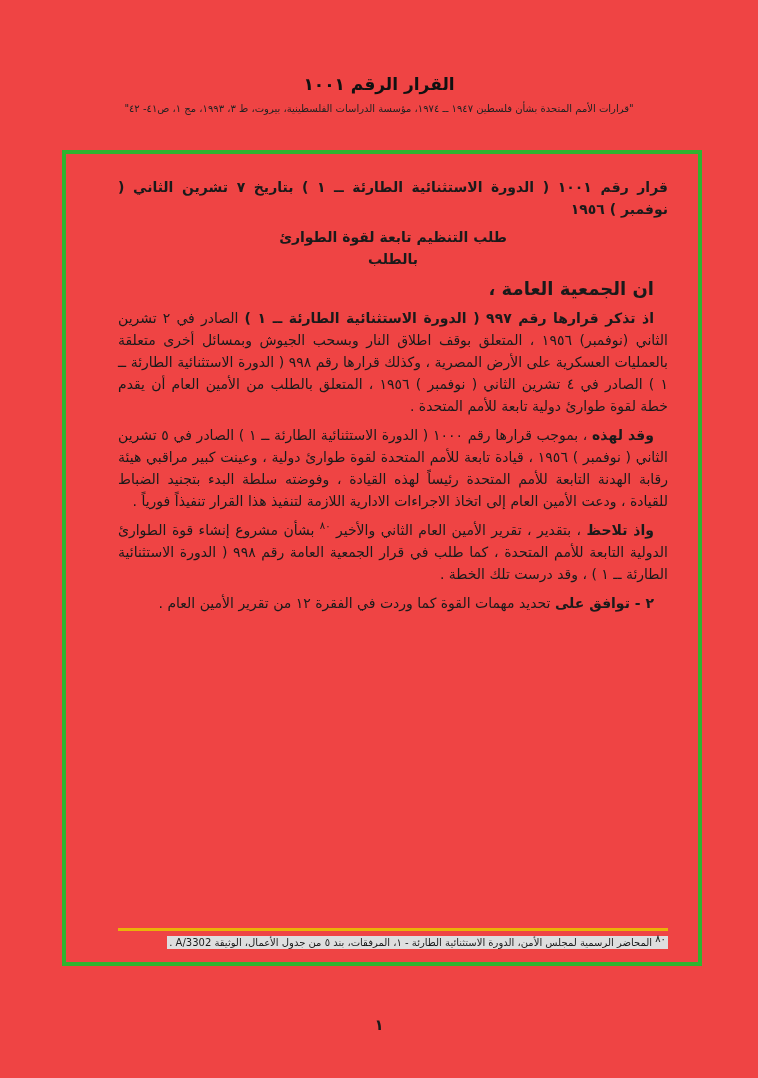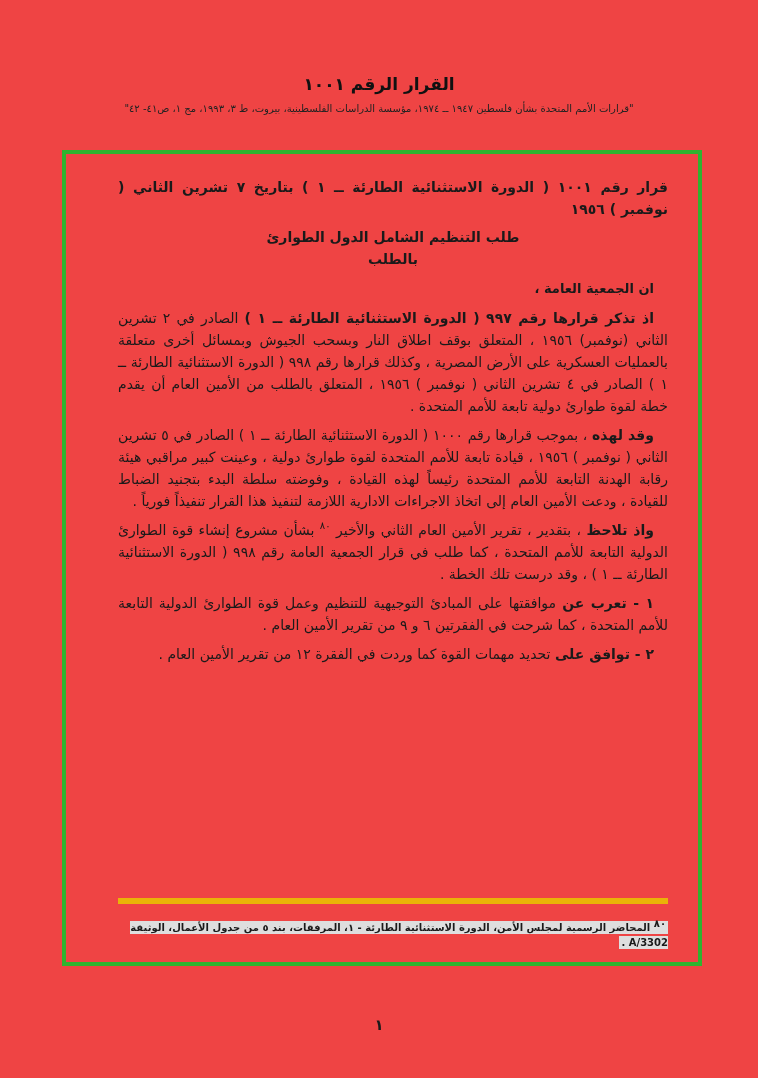--- a/index.html
+++ b/index.html
@@ -56,43 +56,43 @@
   .subject {
     margin-top: 6px;
     text-align: center;
     font-weight: bold;
     font-size: 14px;
     line-height: 22px;
   }
   .opening {
     margin-top: 8px;
     font-weight: bold;
-    font-size: 13px;
+    font-size: 18px;
     line-height: 22px;
     text-indent: 14px;
   }
   .para {
     margin-top: 7px;
     font-size: 14px;
     line-height: 22px;
     text-align: justify;
     text-indent: 14px;
   }
   .para .lead { font-weight: bold; }
   .fn-marker {
     font-size: 10px;
     vertical-align: super;
     line-height: 0;
   }
   .footnote {
     margin-top: auto;
-    border-top: 6px solid #eab308;
-    padding-top: 16px;
+    border-top: 3px solid #eab308;
+    padding-top: 4px;
     font-size: 10px;
-    font-weight: bold;
+    font-weight: normal;
     line-height: 15px;
     direction: rtl;
   }
   .footnote-inner {
     background: #dedede;
     display: inline;
     padding: 1px 2px;
   }
   .page-number {
     position: absolute;
@@ -113,21 +113,21 @@
   <div class="doc-header">
     <div class="doc-title">القرار الرقم ١٠٠١</div>
     <div class="source-line">"قرارات الأمم المتحدة بشأن فلسطين ١٩٤٧ ــ ١٩٧٤، مؤسسة الدراسات الفلسطينية، بيروت، ط ٣، ١٩٩٣، مج ١، ص٤١- ٤٢"</div>
   </div>
 
   <div class="green-box">
 
     <p class="intro">قرار رقم ١٠٠١ ( الدورة الاستثنائية الطارئة ــ ١ ) بتاريخ ٧ تشرين الثاني ( نوفمبر ) ١٩٥٦</p>
 
     <div class="subject">
-      <span>طلب التنظيم الشامل الدول الطوارئ</span><br>
+      <span>طلب التنظيم تابعة لقوة الطوارئ</span><br>
       <span>بالطلب</span>
     </div>
 
     <p class="opening">ان الجمعية العامة ،</p>
 
     <p class="para">
       <span class="lead">اذ تذكر قرارها رقم ٩٩٧ ( الدورة الاستثنائية الطارئة ــ ١ )</span>
       <span>الصادر في ٢ تشرين الثاني (نوفمبر) ١٩٥٦ ، المتعلق بوقف اطلاق النار وبسحب الجيوش وبمسائل أخرى متعلقة بالعمليات العسكرية على الأرض المصرية ، وكذلك قرارها رقم ٩٩٨ ( الدورة الاستثنائية الطارئة ــ ١ ) الصادر في ٤ تشرين الثاني ( نوفمبر ) ١٩٥٦ ، المتعلق بالطلب من الأمين العام أن يقدم خطة لقوة طوارئ دولية تابعة للأمم المتحدة .</span>
     </p>
 
@@ -136,24 +136,20 @@
       <span>، بموجب قرارها رقم ١٠٠٠ ( الدورة الاستثنائية الطارئة ــ ١ ) الصادر في ٥ تشرين الثاني ( نوفمبر ) ١٩٥٦ ، قيادة تابعة للأمم المتحدة لقوة طوارئ دولية ، وعينت كبير مراقبي هيئة رقابة الهدنة التابعة للأمم المتحدة رئيساً لهذه القيادة ، وفوضته سلطة البدء بتجنيد الضباط للقيادة ، ودعت الأمين العام إلى اتخاذ الاجراءات الادارية اللازمة لتنفيذ هذا القرار تنفيذاً فورياً .</span>
     </p>
 
     <p class="para">
       <span class="lead">واذ تلاحظ</span>
       <span>، بتقدير ، تقرير الأمين العام الثاني والأخير</span>
       <sup class="fn-marker">٨٠</sup>
       <span>بشأن مشروع إنشاء قوة الطوارئ الدولية التابعة للأمم المتحدة ، كما طلب في قرار الجمعية العامة رقم ٩٩٨ ( الدورة الاستثنائية الطارئة ــ ١ ) ، وقد درست تلك الخطة .</span>
     </p>
 
-    <p class="para">
-      <span class="lead">١ - تعرب عن</span>
-      <span>موافقتها على المبادئ التوجيهية للتنظيم وعمل قوة الطوارئ الدولية التابعة للأمم المتحدة ، كما شرحت في الفقرتين ٦ و ٩ من تقرير الأمين العام .</span>
-    </p>
 
     <p class="para">
       <span class="lead">٢ - توافق على</span>
       <span>تحديد مهمات القوة كما وردت في الفقرة ١٢ من تقرير الأمين العام .</span>
     </p>
 
 
     <div class="footnote">
       <span class="footnote-inner">
         <sup class="fn-marker">٨٠</sup>

